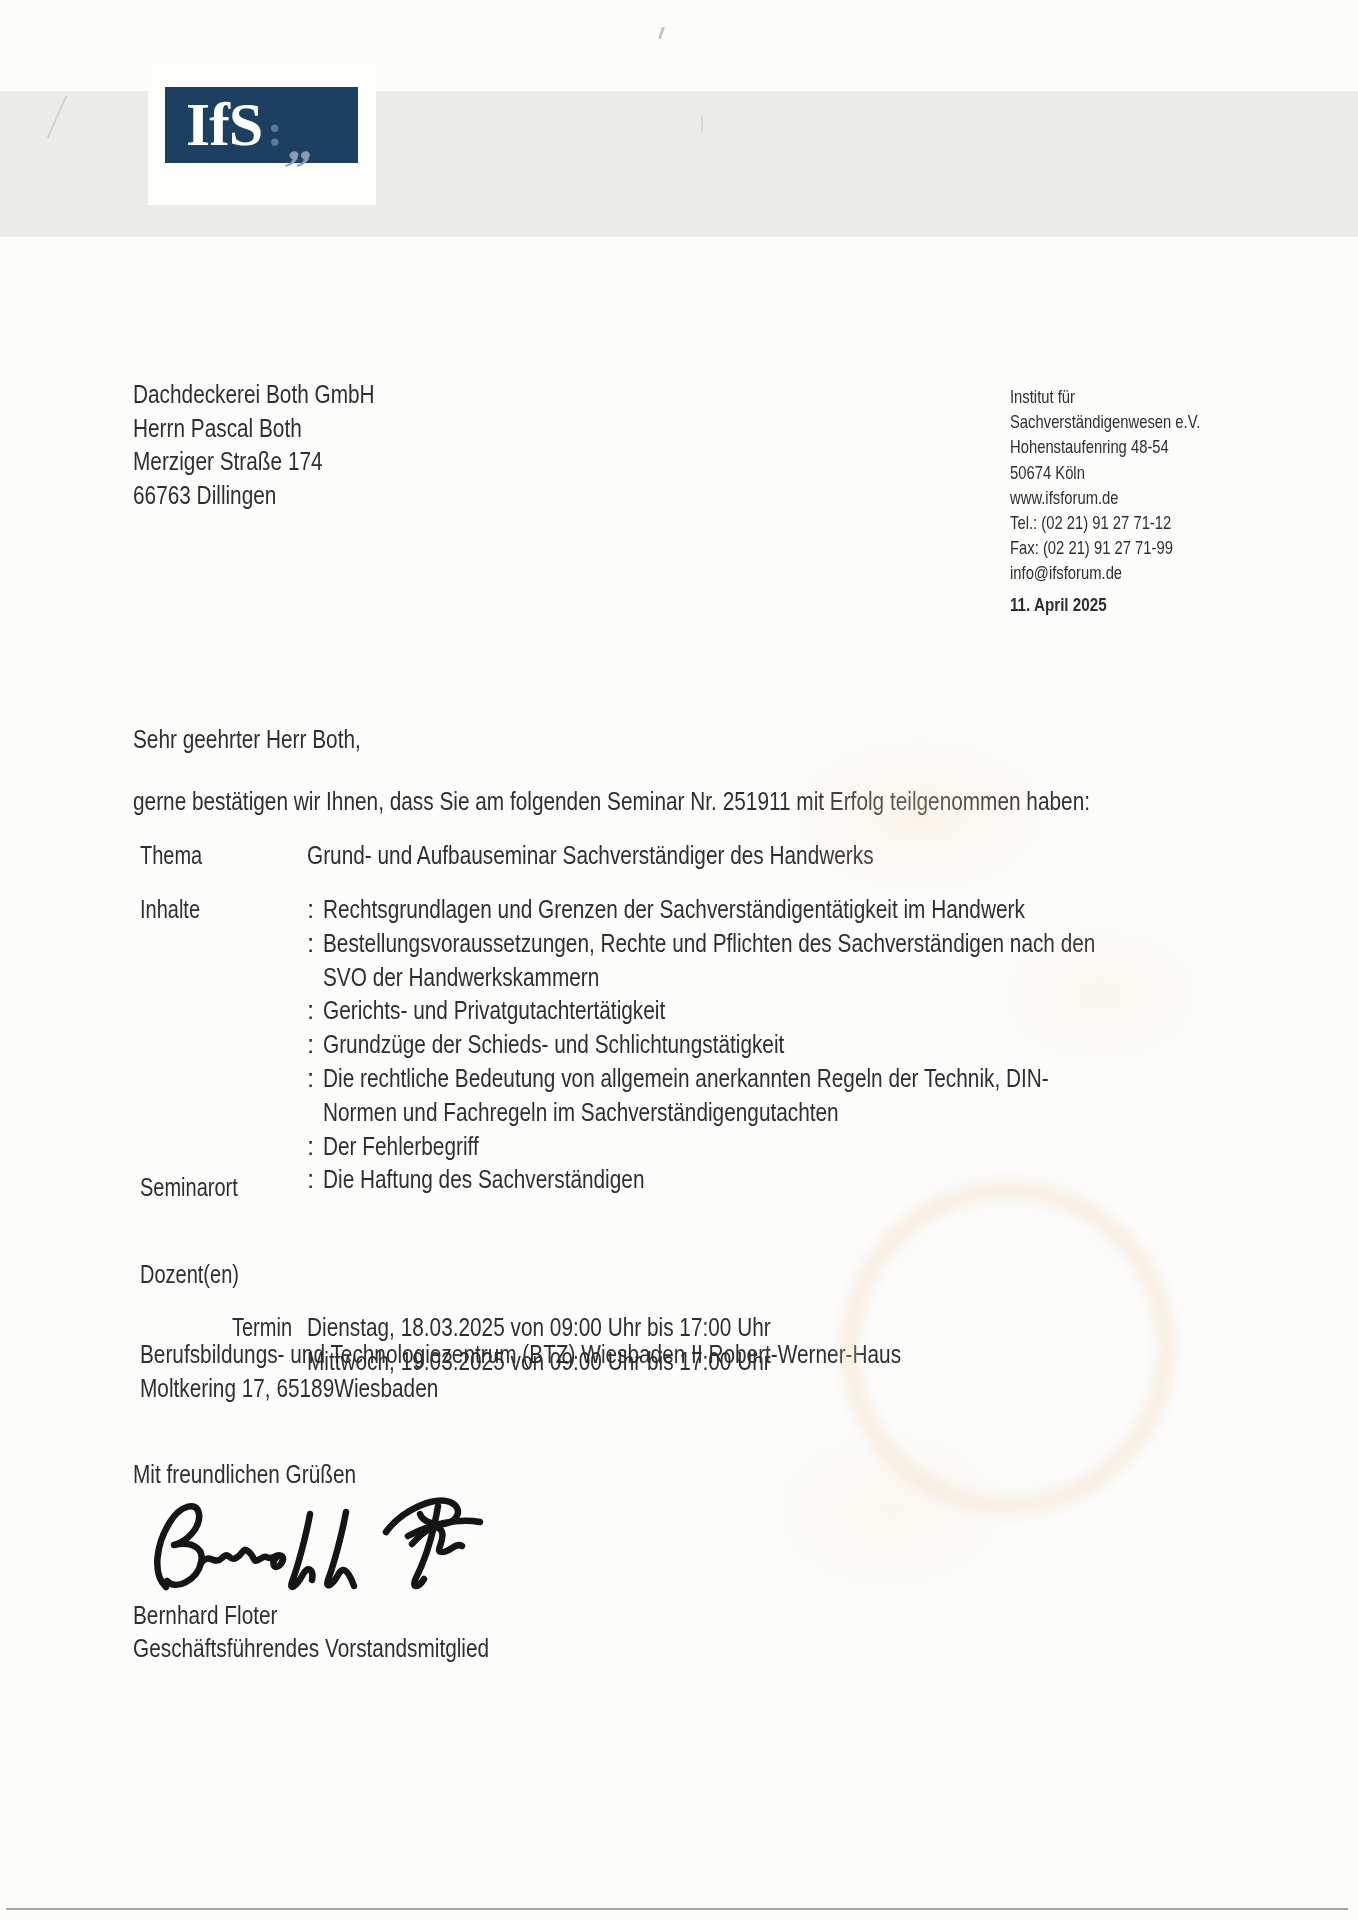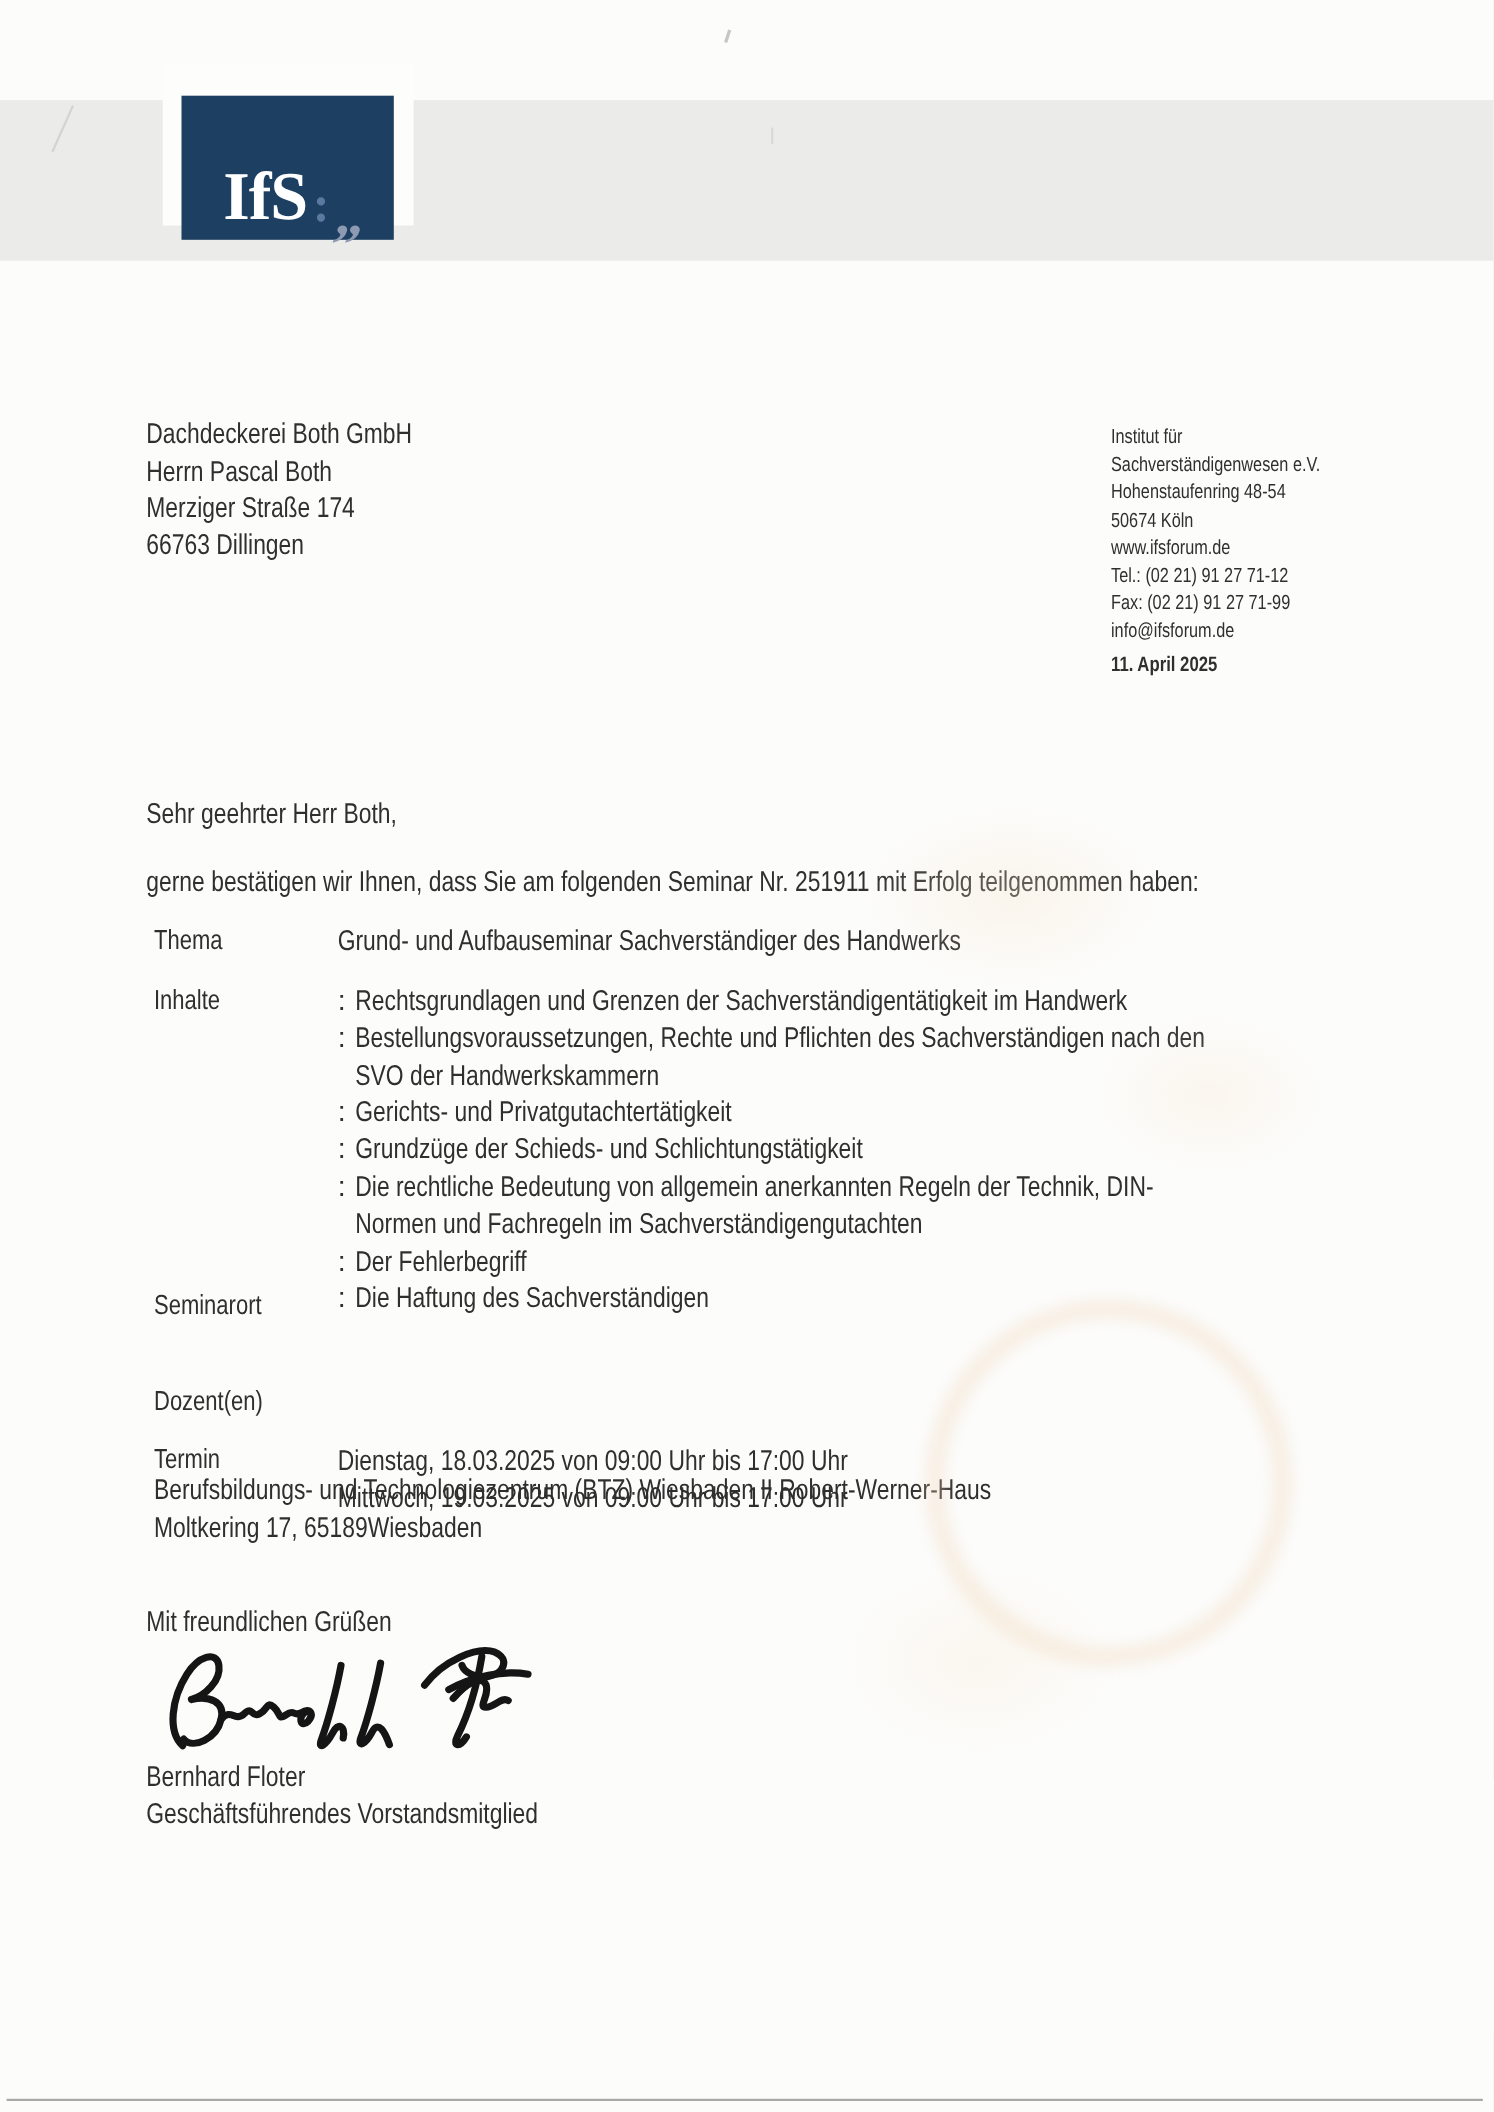--- a/index.html
+++ b/index.html
@@ -10,24 +10,24 @@
     background:var(--page-bg,#fcfcfb);
     overflow:hidden;
     font-family:"Liberation Sans","DejaVu Sans",sans-serif;
     color:var(--text,#2f2f2f);
   }
   
   .topband { position:absolute; left:0; top:91px; width:100%; height:146px; background:var(--band,#ebebe9); }
   
   .logo-backdrop { position:absolute; left:148px; top:58px; width:228px; height:147px; background:#fdfdfc; }
   .logo {
-    position:absolute; left:17px; top:29px; width:193px; height:131px;
+    position:absolute; left:17px; top:29px; width:193px; height:76px;
     background:var(--logo-bg,#1d4062);
     display:flex; align-items:flex-end;
-    padding:0 0 13px 38px; box-sizing:border-box;
+    padding:0 0 13px 21px; box-sizing:border-box;
   }
   .logo-ifs  { font-family:"Liberation Serif","DejaVu Serif",serif; font-weight:700; font-size:62px; line-height:0.82; color:var(--logo-text,#ffffff); letter-spacing:-1px; }
   .logo-colon{ font-family:"Liberation Serif","DejaVu Serif",serif; font-weight:700; font-size:46px; line-height:0.8; color:var(--logo-colon,#5b78a1); margin-left:5px; }
   .logo-quote{ font-family:"Liberation Serif","DejaVu Serif",serif; font-weight:700; font-size:52px; line-height:0.30; color:var(--logo-quote,#8d9ab2); margin-left:7px; transform:skewX(-14deg); }
 
   
   .t { display:inline-block; transform:scaleX(0.8); transform-origin:0 0; }
   .pre { white-space:pre-line; }
 
   .recipient { position:absolute; left:133px; top:378px; font-size:26px; line-height:33.5px; }
@@ -38,21 +38,21 @@
   .salutation { position:absolute; left:133px; top:724px; font-size:26px; }
   .intro      { position:absolute; left:133px; top:786px; font-size:26px; }
 
   .row { position:absolute; left:140px; display:flex; align-items:flex-start; }
   .row .lbl { flex:0 0 167px; width:167px; font-weight:400; font-size:25px; line-height:33.8px; }
   .row .val { font-size:26px; line-height:33.8px; }
   .row-thema      { top:839px; }
   .row-inhalte    { top:893px; }
   .row-seminarort { top:1171px;flex-direction:column; }
   .row-dozent     { top:1258px; }
-  .row-termin     { top:1311px; }
+  .row-termin     { top:1311px;text-align:right; }
 
   .ih-item { display:flex; align-items:flex-start; }
   .ih-item .bullet { flex:0 0 16px; width:16px; font-size:26px; line-height:33.8px; }
 
   .closing  { position:absolute; left:133px; top:1459px; font-size:26px; }
   .signature{ position:absolute; left:150px; top:1492px; }
   .sig-name { position:absolute; left:133px; top:1600px; font-size:26px; }
   .sig-role { position:absolute; left:133px; top:1633px; font-size:26px; }
 
   

